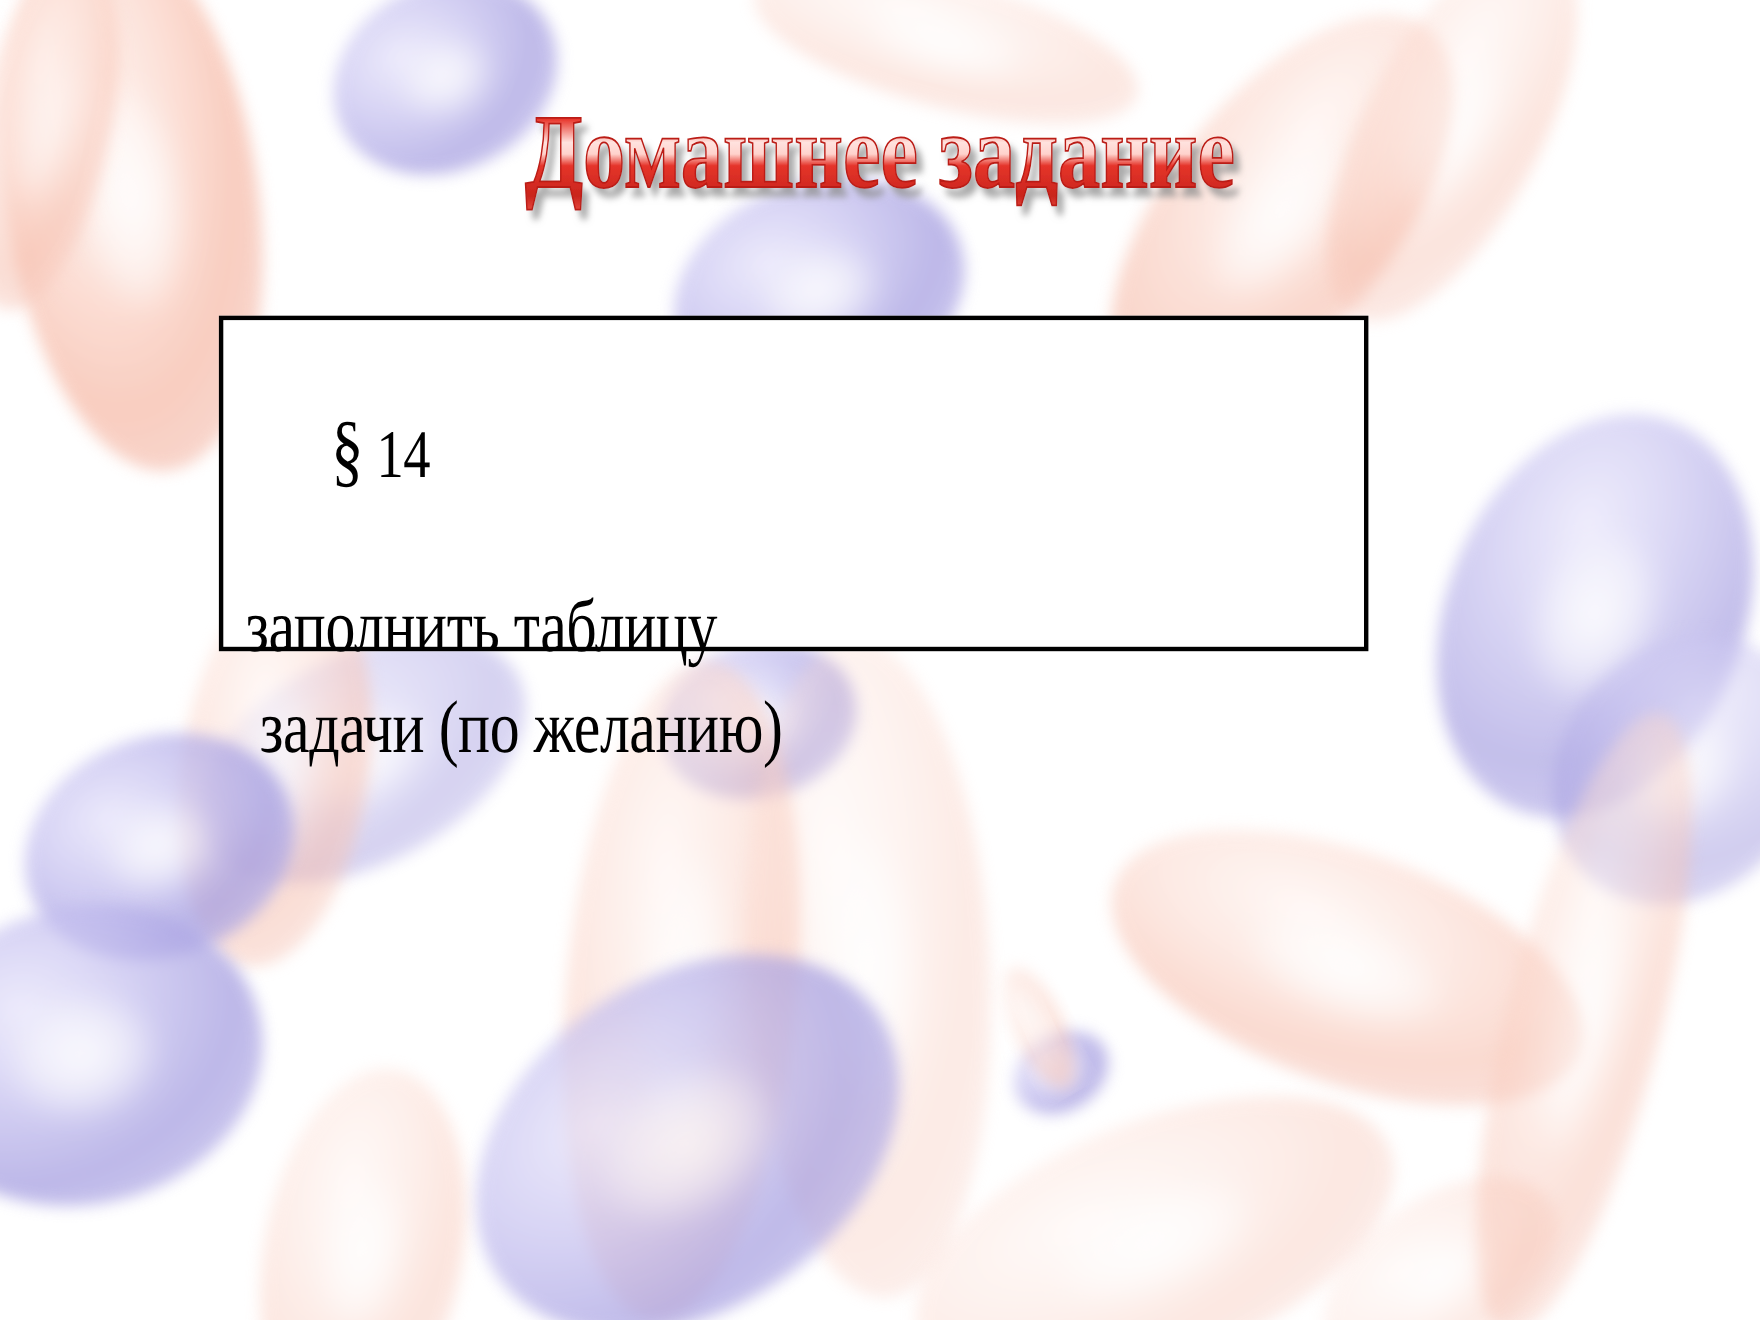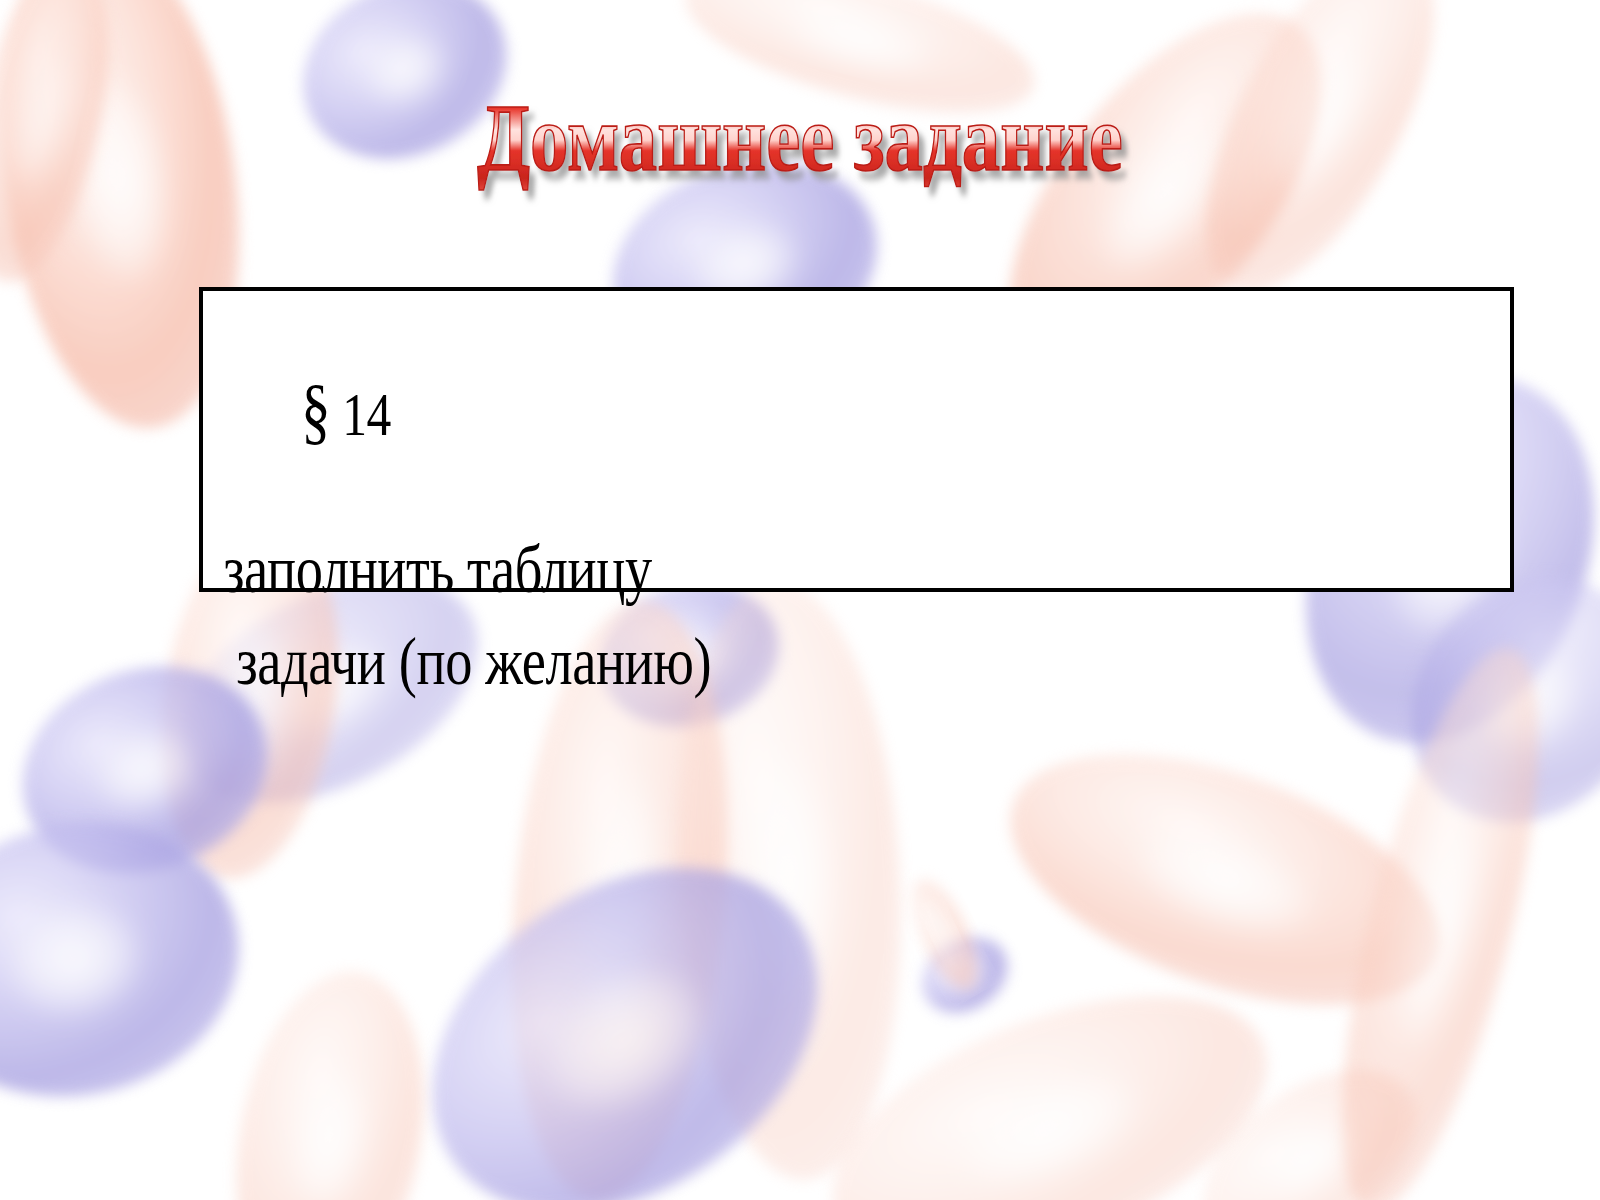--- a/index.html
+++ b/index.html
@@ -39,21 +39,21 @@
   #title-svg {
     display: inline-block;
     overflow: visible;
   }
 
   
   #content-box {
     position: absolute;
     left: 199px;
     top: 287px;
-    width: 1315px;
+    width: 1045px;
     height: 305px;
     background: #ffffff;
     border: 4px solid #000000;
     box-sizing: border-box;
     z-index: 10;
     padding: 16px 0 12px 14px;
   }
   .body-line {
     color: #000000;
     font-family: "Liberation Serif", "DejaVu Serif", serif;

